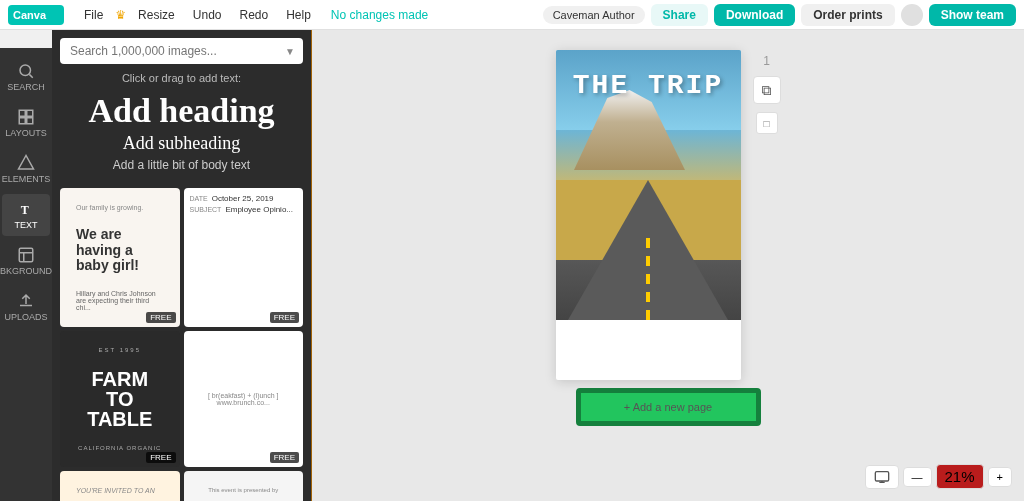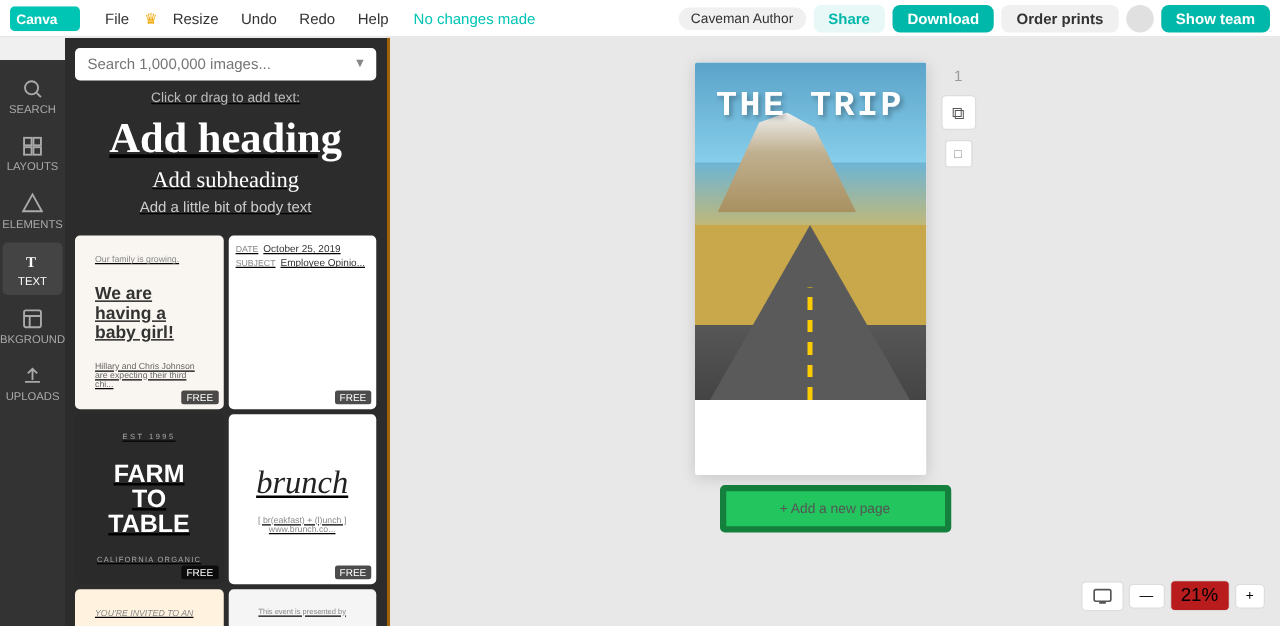--- a/index.html
+++ b/index.html
@@ -45,22 +45,21 @@
       display: flex; flex-direction: column; align-items: center;
       color: #aaa; font-size: 9px; padding: 6px 4px; border-radius: 4px;
       cursor: pointer; width: 48px; text-align: center;
     }
     .icon-item:hover, .icon-item.active { color: #fff; background: #444; }
     .icon-item svg { width: 18px; height: 18px; margin-bottom: 2px; }
 
     
     #sidepanel {
       width: 260px; background: #2c2c2c; overflow-y: auto;
-      border-right: 3px solid #a16207;
-      text-decoration: underline;
+      border-right: 1px solid #a16207;
     }
     .search-bar {
       margin: 8px; position: relative;
     }
     .search-bar input {
       width: 100%; background: #fff; border: none; border-radius: 4px;
       padding: 6px 10px; font-size: 12px; outline: none;
     }
     .search-bar .dropdown-arrow {
       position: absolute; right: 8px; top: 50%; transform: translateY(-50%);
@@ -309,21 +308,20 @@
       </div>
 
       <div class="template-card farm-card">
         <div class="farm-card est">EST 1995</div>
         <div class="farm-card farm-text">FARM<br>TO TABLE</div>
         <div class="farm-card sub">CALIFORNIA ORGANIC</div>
         <span class="free-badge">FREE</span>
       </div>
 
       <div class="template-card brunch-card">
-        <div class="brunch-card brunch-text">brunch</div>
         <div class="brunch-card brunch-sub">[ br(eakfast) + (l)unch ] www.brunch.co...</div>
         <span class="free-badge">FREE</span>
       </div>
 
       <div class="template-card icecream-card">
         <div class="icecream-card invited">YOU'RE INVITED TO AN</div>
 
       </div>
 
       <div class="template-card james-card">

